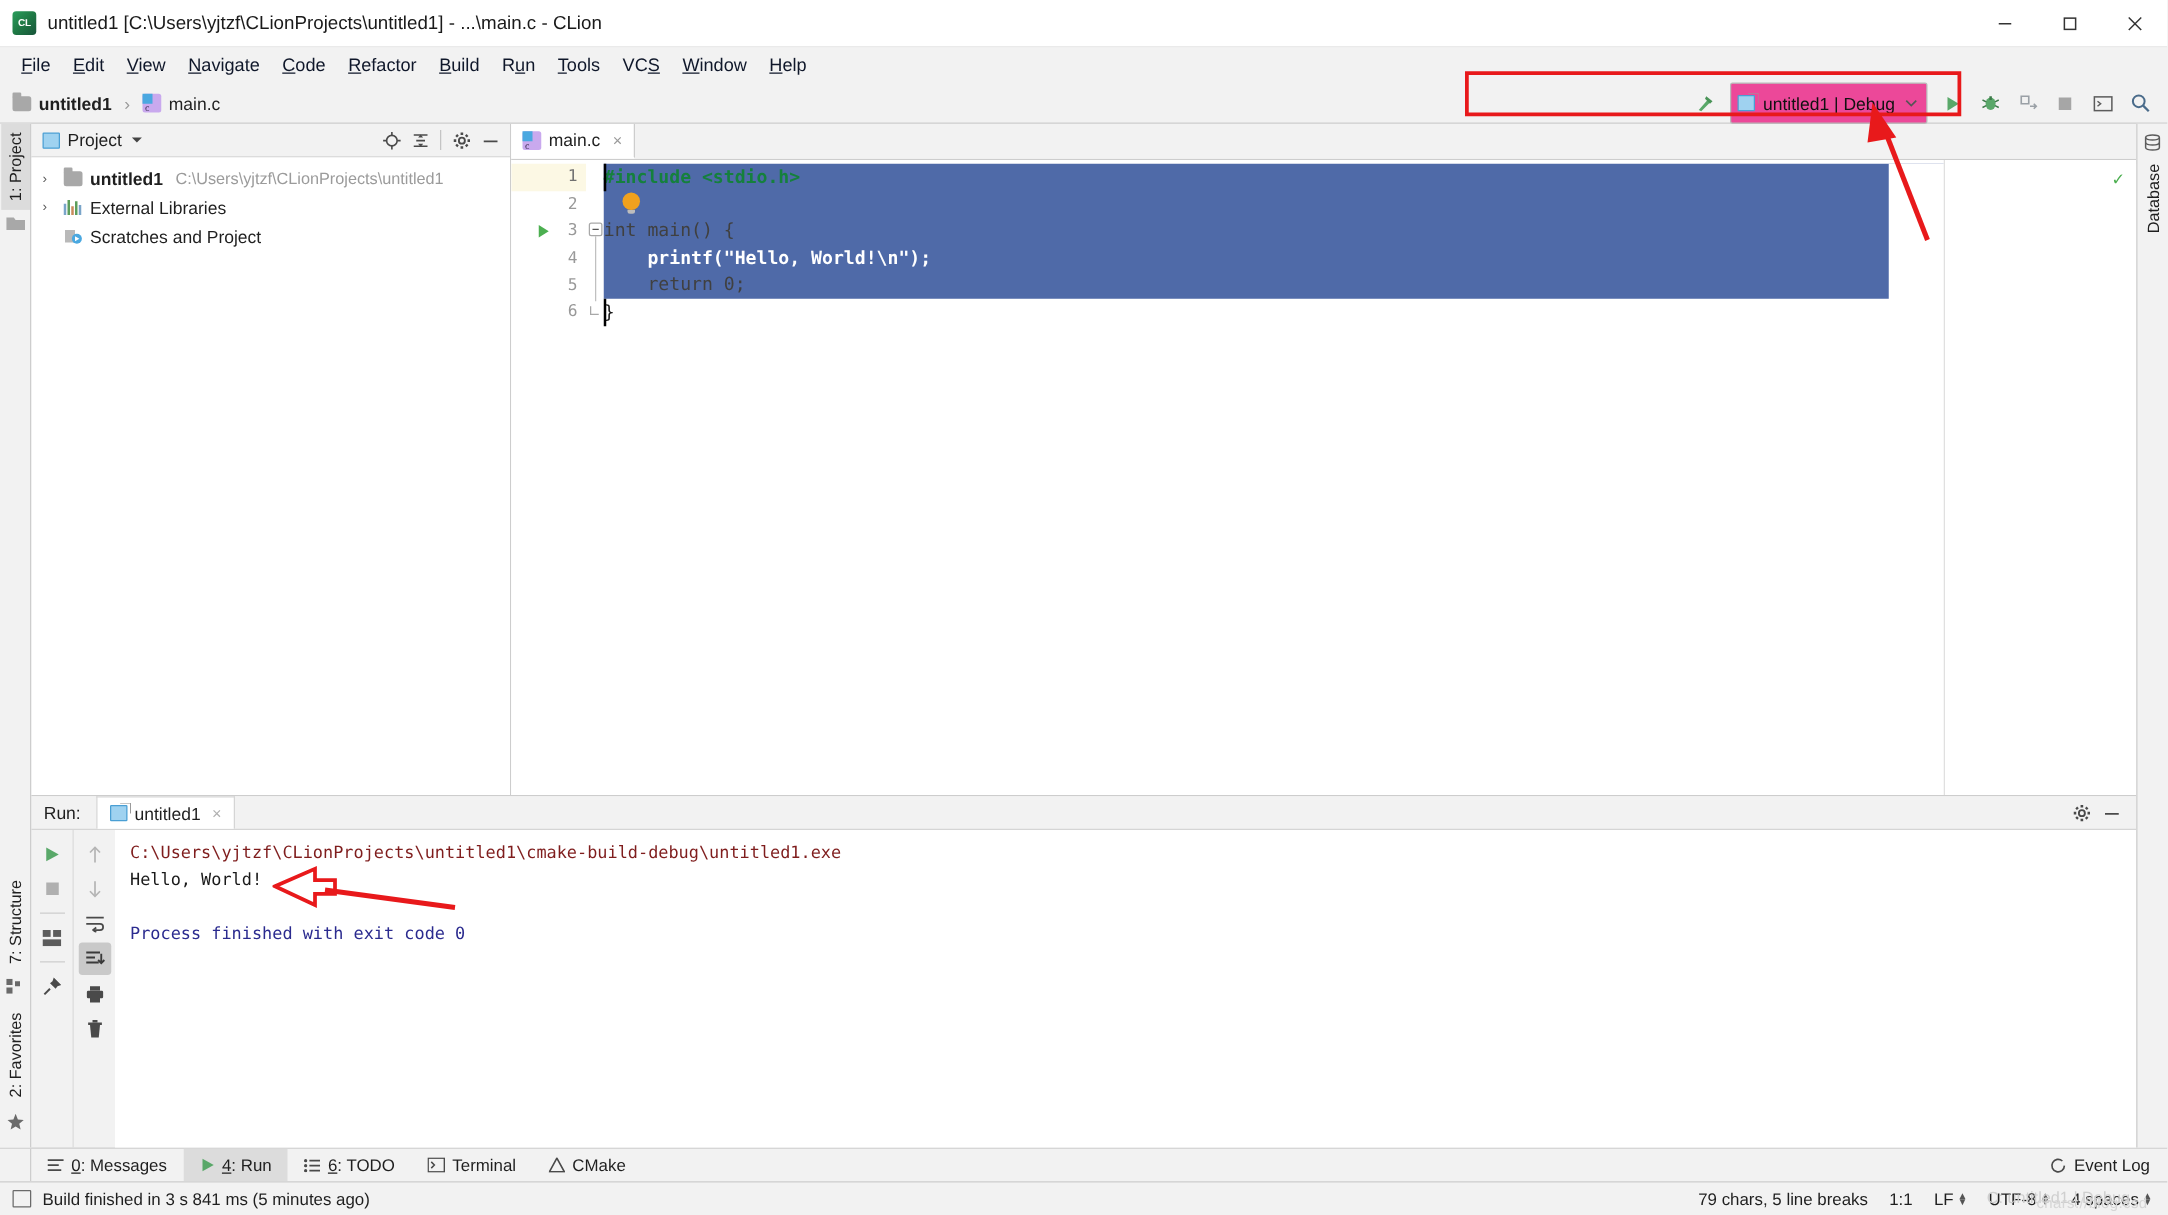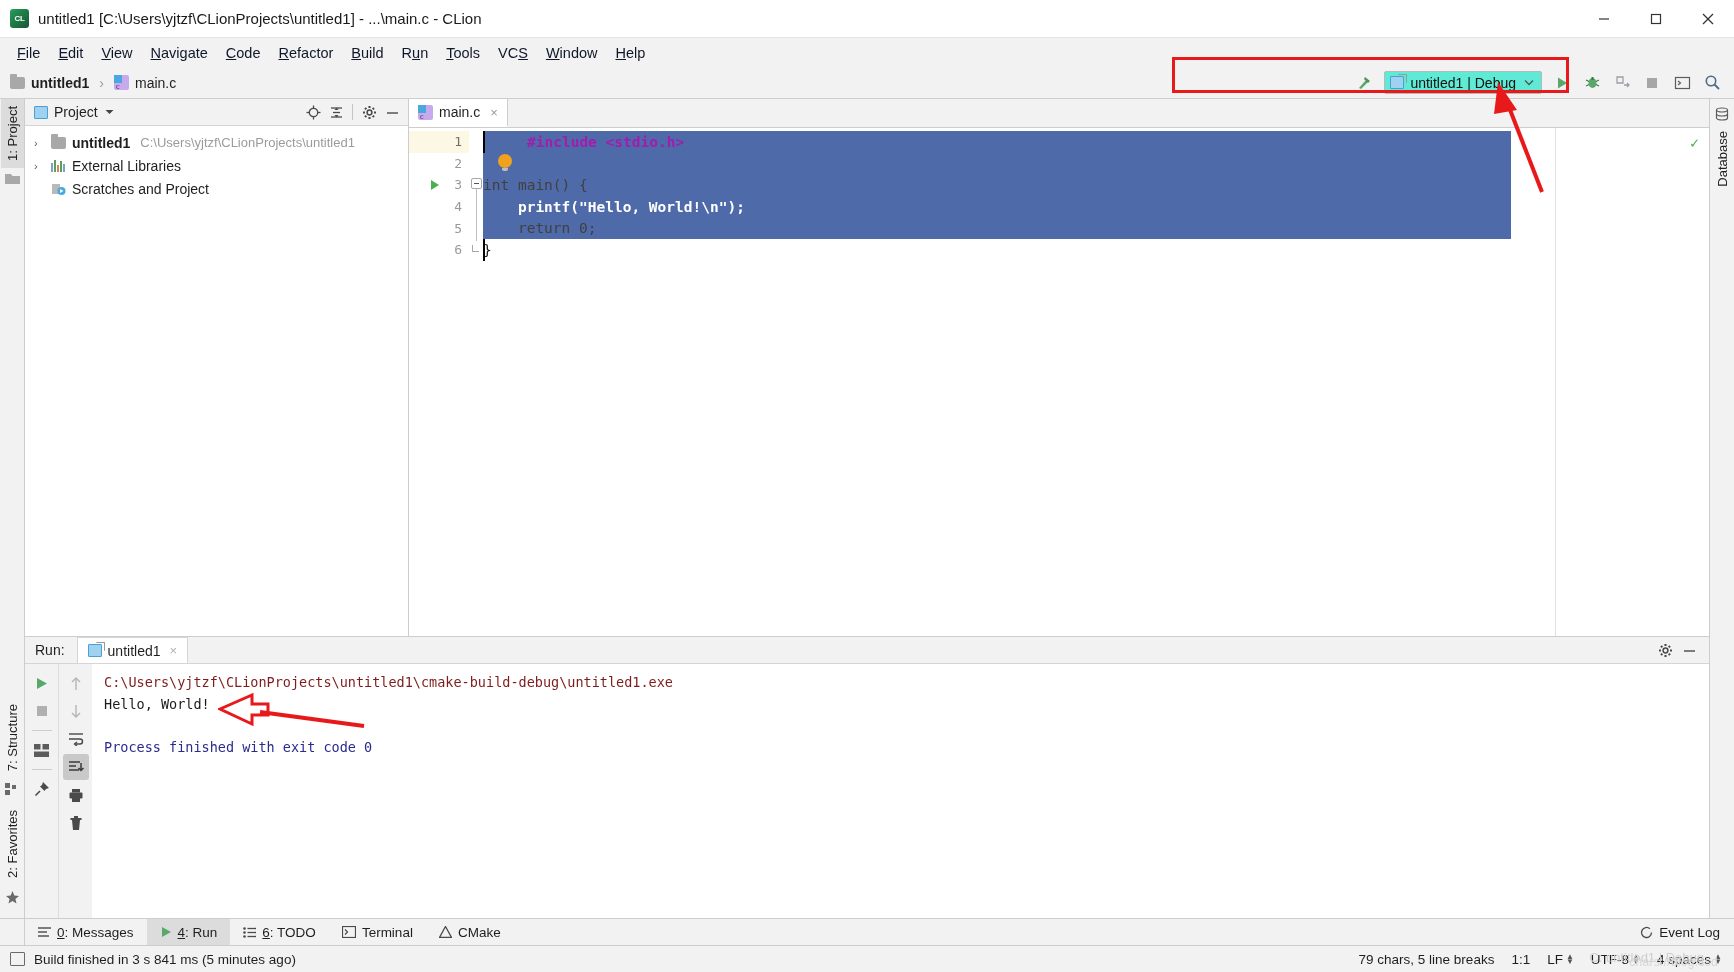--- a/index.html
+++ b/index.html
@@ -83,22 +83,22 @@
   .toolbar-right {
     margin-left: auto; display: flex; align-items: center; gap: 2px;
     padding-right: 8px; height: 100%;
   }
   .tbtn {
     width: 28px; height: 26px; display: flex; align-items: center; justify-content: center;
     border-radius: 3px;
   }
   .run-config {
     display: flex; align-items: center; gap: 6px;
-    height: 23px; padding: 0 7px 0 5px;
-    background: #5eead4; border: 1px solid #b8b8b8; border-radius: 2px;
+    height: 33px; padding: 0 7px 0 5px;
+    background: #ec4899; border: 1px solid #b8b8b8; border-radius: 2px;
     margin: 0 4px; font-size: 14px;
   }
   .rc-icon {
     width: 14px; height: 13px; border: 1.5px solid #4a9fd4; background: #9fd2f0;
     border-radius: 1px; position: relative;
   }
   .rc-icon::after {
     content:""; position:absolute; right:-4px; top:-3px; width:8px; height:8px;
     border:1.5px solid #9a9a9a; border-left:none; border-bottom:none; border-radius:1px;
   }
@@ -227,21 +227,21 @@
     font-family: "DejaVu Sans Mono", monospace; font-size: 14.5px;
     background: #fff; min-width: 0;
   }
   .cline { height: 21.6px; display: flex; align-items: center; white-space: pre; position: relative; }
   .sel-bg {
     position: absolute; left: 0; top: 3px; width: 1072px; height: 108px;
     background: #4f6aa8; z-index: 0;
   }
   .cline > span { position: relative; z-index: 1; }
   .cline.selected { color: #ffffff; }
-  .k-hdr { color: #a21caf; font-weight: bold; margin-left: 44px; }
+  .k-hdr { color: #15803d; font-weight: bold; }
   .k-kw { color: #404040; font-weight: normal; }
   .k-str { color: #ffffff; font-weight: bold; }
   .caret-line {
     position: absolute; left: 0px; top: 3px; width: 2px; height: 21.6px; background: #000; z-index: 3;
   }
   .caret-end {
     position: absolute; left: 0px; top: 111px; width: 2px; height: 21.6px; background: #000; z-index: 3;
   }
   .bulb {
     position: absolute; left: 15px; top: 26px; width: 14px; height: 14px;

